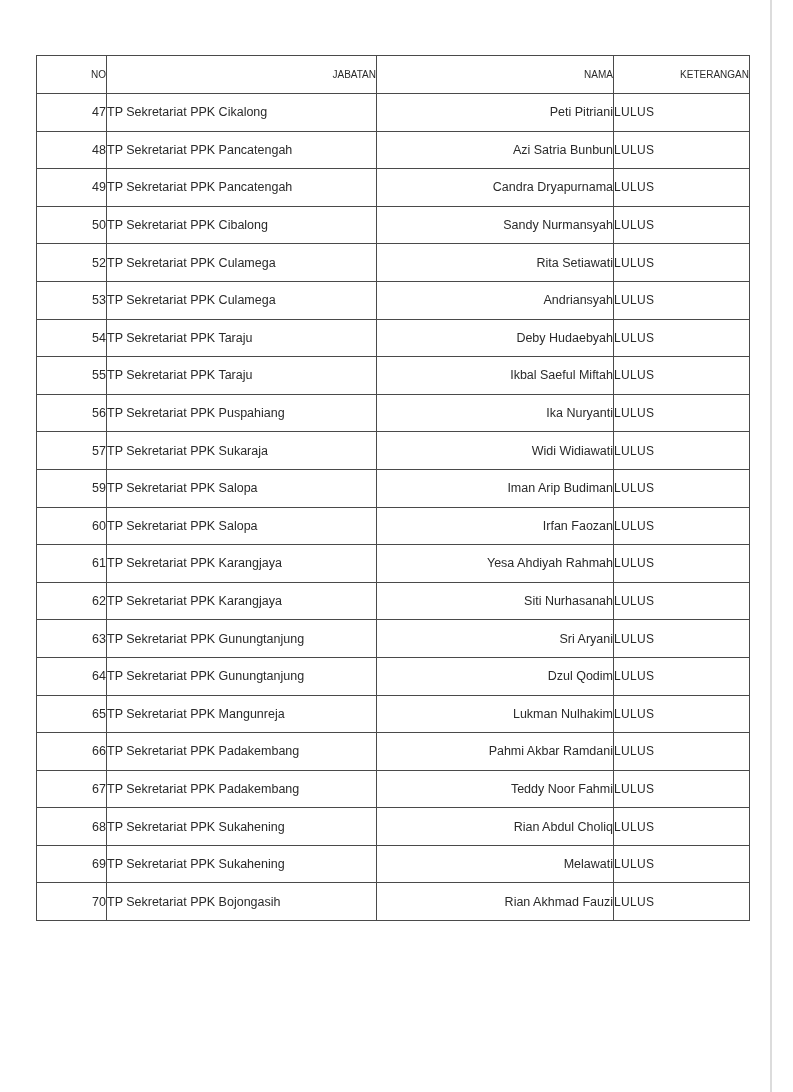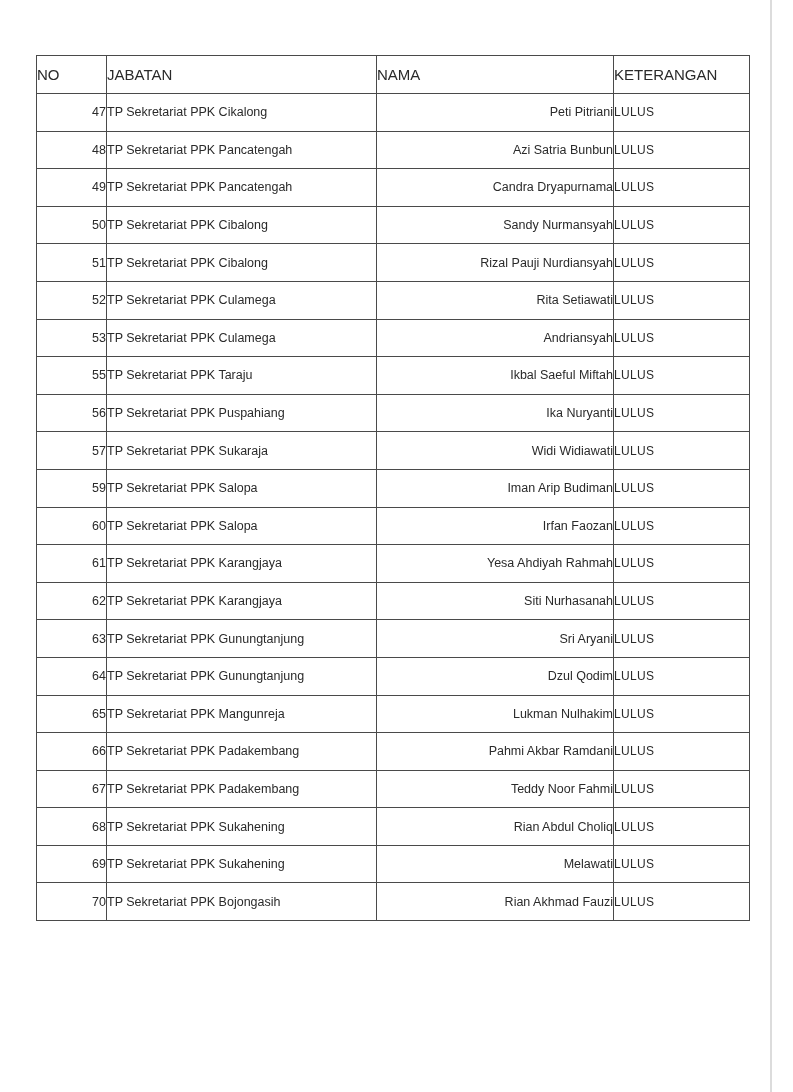--- a/index.html
+++ b/index.html
@@ -37,22 +37,22 @@
       border: 1.5px solid #4a4a4a;
       height: 36.6px;
       padding: 0;
       font-weight: normal;
       vertical-align: middle;
       white-space: nowrap;
       overflow: hidden;
     }
     table.results thead th {
       height: 37px;
-      text-align: left;
-      font-size: 15px;
+      text-align: right;
+      font-size: 10px;
     }
     col.c-no { width: 70px; }
     col.c-jab { width: 270px; }
     col.c-nama { width: 237px; }
     col.c-ket { width: 136px; }
     td.no { text-align: right; }
     td.jab { text-align: left; padding-left: 4px; margin-left: 24px; }
     td.nama { text-align: right; padding-left: 4px; }
     td.ket { font-size: 12px; letter-spacing: 0.3px; }
   </style>
@@ -95,35 +95,35 @@
         <td class="nama">Candra Dryapurnama</td>
         <td class="ket">LULUS</td>
       </tr>
       <tr>
         <td class="no">50</td>
         <td class="jab">TP Sekretariat PPK Cibalong</td>
         <td class="nama">Sandy Nurmansyah</td>
         <td class="ket">LULUS</td>
       </tr>
       <tr>
-        <td class="no">51</td>
-        <td class="jab">TP Sekretariat PPK Cibalong</td>
-        <td class="nama">Rizal Pauji Nurdiansyah</td>
-        <td class="ket">LULUS</td>
-      </tr>
-      <tr>
         <td class="no">52</td>
         <td class="jab">TP Sekretariat PPK Culamega</td>
         <td class="nama">Rita Setiawati</td>
         <td class="ket">LULUS</td>
       </tr>
       <tr>
         <td class="no">53</td>
         <td class="jab">TP Sekretariat PPK Culamega</td>
         <td class="nama">Andriansyah</td>
+        <td class="ket">LULUS</td>
+      </tr>
+      <tr>
+        <td class="no">54</td>
+        <td class="jab">TP Sekretariat PPK Taraju</td>
+        <td class="nama">Deby Hudaebyah</td>
         <td class="ket">LULUS</td>
       </tr>
       <tr>
         <td class="no">55</td>
         <td class="jab">TP Sekretariat PPK Taraju</td>
         <td class="nama">Ikbal Saeful Miftah</td>
         <td class="ket">LULUS</td>
       </tr>
       <tr>
         <td class="no">56</td>

